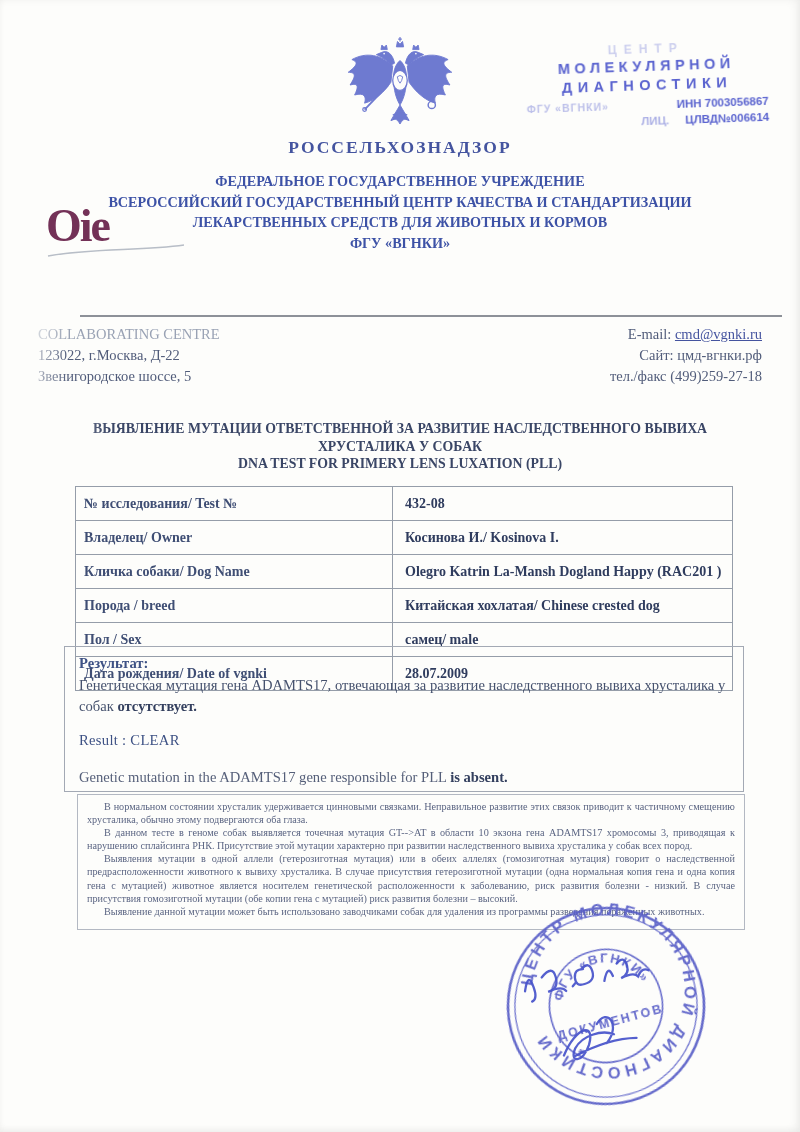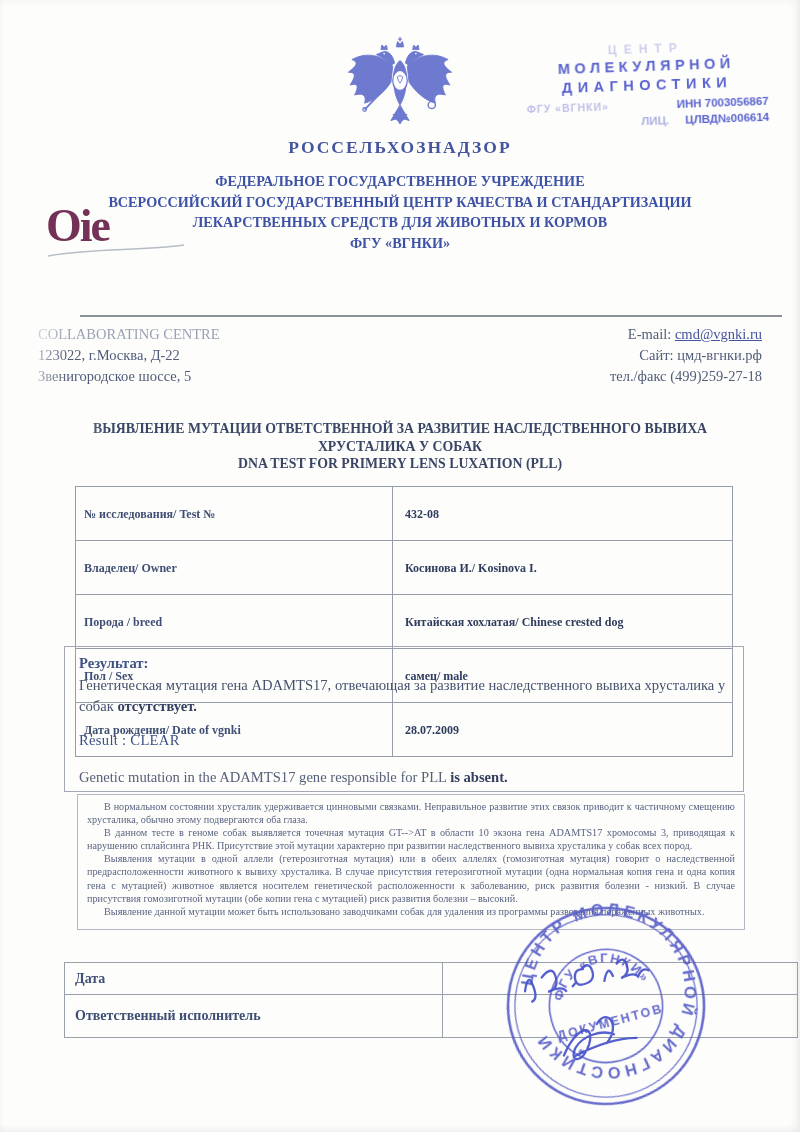--- a/index.html
+++ b/index.html
@@ -42,22 +42,22 @@
   .c-left .muted{color:#99a2b4;}
   .c-right{text-align:right;}
   .email{color:#45549f; text-decoration:underline;margin-top:28px;}
   
   .doc-title{left:50px; top:420px; width:700px; text-align:center;
     font-size:13.8px; font-weight:bold; color:#3a4666; line-height:17.5px;}
   .doc-title .ru{-webkit-mask-image:linear-gradient(90deg, rgba(0,0,0,.5) 0, #000 60px);
                  mask-image:linear-gradient(90deg, rgba(0,0,0,.5) 0, #000 60px);}
   
   .info-table{left:75px; top:486px; width:658px; border-collapse:collapse;}
-  .info-table td{border:1.6px solid #959da9; font-size:12px; font-weight:bold;
-    padding:17px 8px; height:19px; line-height:16px;}
+  .info-table td{border:1.6px solid #959da9; font-size:14px; font-weight:bold;
+    padding:7px 8px; height:19px; line-height:16px;}
   .info-table td.lbl{width:300px; color:#3f4e74;}
   .info-table td.val{color:#2f3c5e; padding-left:12px;}
   
   .result-box{left:64px; top:646px; width:680px; height:146px; border:1.6px solid #a3a9b4;
     box-sizing:border-box; padding:8px 14px 0; font-size:14.6px;}
   .r-label{font-weight:bold; color:#3d5184;}
   .r-ru{margin-top:3px; line-height:1.42; color:#46526e;}
   .r-ru b, .r-en b{color:#333f5e;}
   .r-en-label{margin-top:16px; font-weight:normal; color:#3d5184; letter-spacing:.3px;}
   .r-en{margin-top:20px; color:#555f79;}
@@ -164,20 +164,24 @@
     <tbody>
       <tr>
         <td class="lbl">№ исследования/ Test №</td>
         <td class="val">432-08</td>
       </tr>
       <tr>
         <td class="lbl">Владелец/ Owner</td>
         <td class="val">Косинова И./ Kosinova I.</td>
       </tr>
       <tr>
+        <td class="lbl">Кличка собаки/ Dog Name</td>
+        <td class="val">Olegro Katrin La-Mansh Dogland Happy (RAC201 )</td>
+      </tr>
+      <tr>
         <td class="lbl">Порода / breed</td>
         <td class="val">Китайская хохлатая/ Chinese crested dog</td>
       </tr>
       <tr>
         <td class="lbl">Пол / Sex</td>
         <td class="val">самец/ male</td>
       </tr>
       <tr>
         <td class="lbl">Дата рождения/ Date of vgnki</td>
         <td class="val">28.07.2009</td>
@@ -196,32 +200,20 @@
     </div>
   </div>
 
   <div class="abs notes-box">
     <p>В нормальном состоянии хрусталик удерживается цинновыми связками. Неправильное развитие этих связок приводит к частичному смещению хрусталика, обычно этому подвергаются оба глаза.</p>
     <p>В данном тесте в геноме собак выявляется точечная мутация GT--&gt;AT в области 10 экзона гена ADAMTS17 хромосомы 3, приводящая к нарушению сплайсинга РНК.  Присутствие этой мутации характерно при развитии наследственного вывиха хрусталика  у собак всех пород.</p>
     <p>Выявления мутации в одной аллели (гетерозиготная мутация) или в обеих аллелях (гомозиготная мутация) говорит о наследственной предрасположенности животного к вывиху хрусталика. В случае присутствия гетерозиготной мутации (одна нормальная копия гена и одна копия гена с мутацией) животное является носителем генетической расположенности к заболеванию, риск развития болезни - низкий. В случае присутствия гомозиготной мутации (обе копии гена с мутацией) риск развития болезни – высокий.</p>
     <p>Выявление данной мутации может быть использовано заводчиками собак для удаления из программы разведения пораженных животных.</p>
   </div>
 
-  <table class="abs sign-table">
-    <tbody>
-      <tr class="r1">
-        <td class="lbl">Дата</td>
-        <td class="val"></td>
-      </tr>
-      <tr class="r2">
-        <td class="lbl">Ответственный исполнитель</td>
-        <td class="val"></td>
-      </tr>
-    </tbody>
-  </table>
 
   <svg class="abs round-stamp" viewBox="0 0 210 210" xmlns="http://www.w3.org/2000/svg">
     <g stroke="#5157c5" fill="none">
       <circle cx="105" cy="105" r="99" stroke-width="2.6"></circle>
       <circle cx="105" cy="105" r="92" stroke-width="1.2"></circle>
       <circle cx="105" cy="105" r="57" stroke-width="1.6"></circle>
     </g>
     <defs>
       <path id="ringPath" d="M38.3,66.5 A77,77 0 1 1 38.2,66.8"></path>
       <path id="arcPath" d="M61,105 A44,44 0 0 1 149,105"></path>

